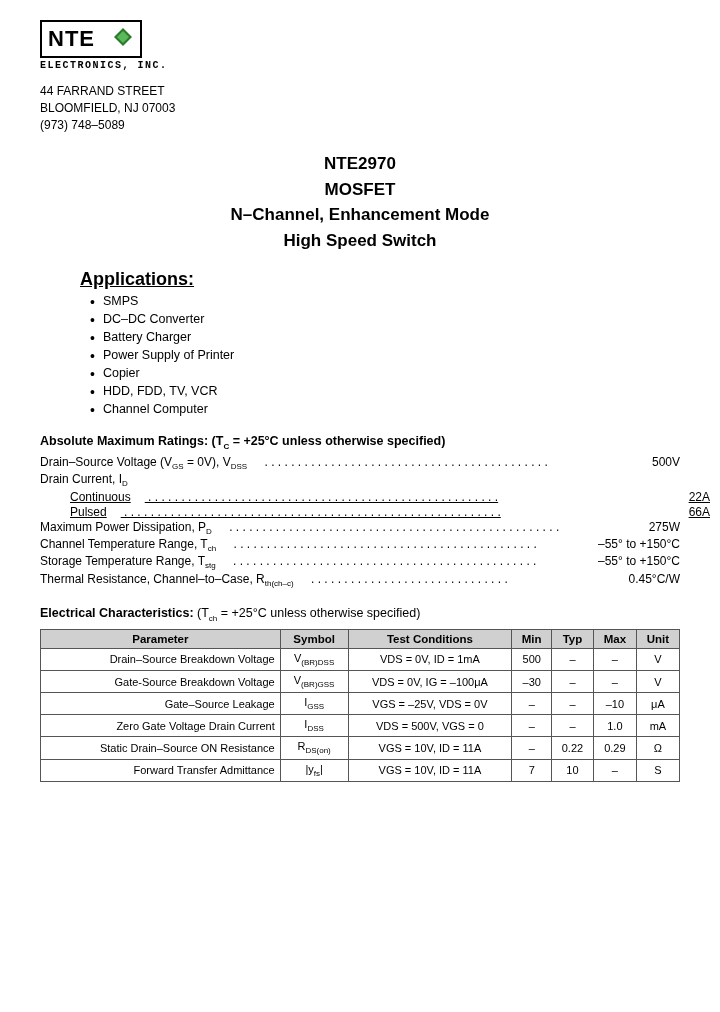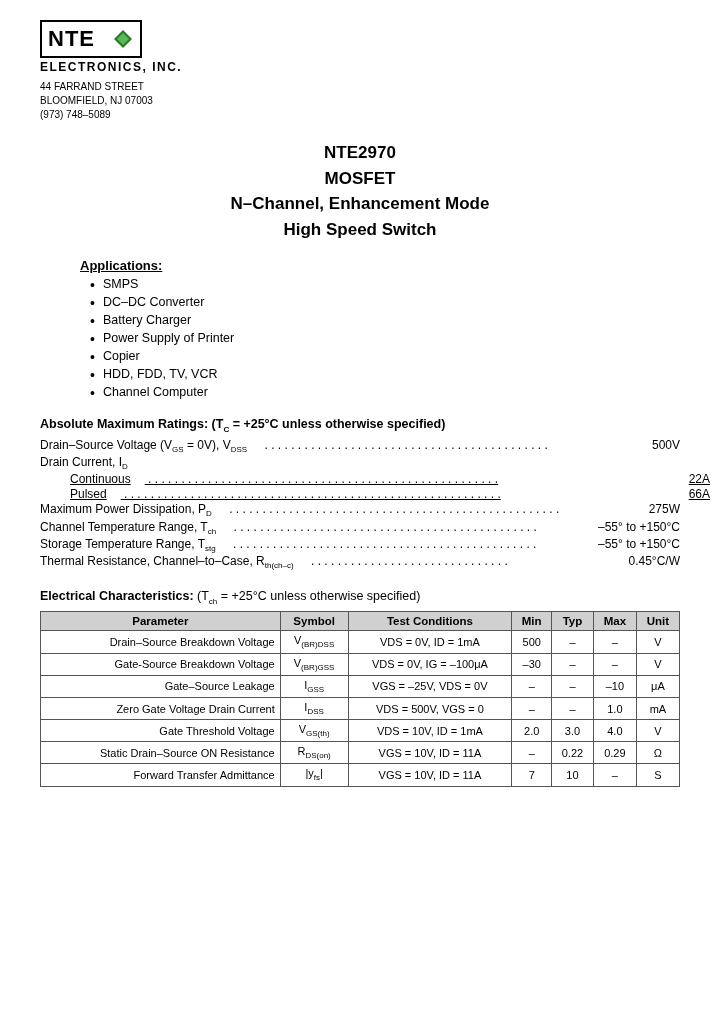--- a/index.html
+++ b/index.html
@@ -19,64 +19,64 @@
     }
     .logo-block {
       display: flex;
       flex-direction: column;
       align-items: flex-start;
     }
     .logo-box {
       border: 2.5px solid #000;
       padding: 4px 6px;
       display: flex;
-      align-items: center;
+      align-items: flex-start;
       gap: 17px;
       margin-bottom: 2px;
     }
     .logo-nte {
       font-size: 22px;
       font-weight: 900;
       font-family: Arial, sans-serif;
       letter-spacing: 1px;
       color: #000;
     }
     .logo-diamond {
       width: 22px;
       height: 22px;
     }
     .logo-sub {
+      font-size: 10px;
+      letter-spacing: 1.5px;
+      font-family: Liberation Mono, monospace;
+      font-weight: bold;
+    }
+    .logo-address {
       font-size: 12px;
-      letter-spacing: 1.5px;
-      font-family: Liberation Sans, sans-serif;
-      font-weight: bold;
-    }
-    .logo-address {
-      font-size: 10px;
       font-family: Arial, sans-serif;
       line-height: 1.4;
-      margin-top: 6px;
+      margin-top: 12px;
     }
     .title-section {
       text-align: center;
       margin: 18px 0 16px 0;
     }
     .title-section h1 {
       font-size: 17px;
       font-weight: bold;
       font-family: Arial, sans-serif;
       line-height: 1.5;
     }
     .applications {
       margin: 14px 0 14px 40px;
     }
     .applications-title {
       font-weight: bold;
       text-decoration: underline;
-      font-size: 13px;
+      font-size: 18px;
       font-family: Arial, sans-serif;
       margin-bottom: 4px;
     }
     .applications ul {
       list-style: none;
       margin-left: 10px;
     }
     .applications ul li {
       display: flex;
       align-items: flex-start;
@@ -305,29 +305,20 @@
       <tr>
         <td>Zero Gate Voltage Drain Current</td>
         <td>I<sub>DSS</sub></td>
         <td>VDS = 500V, VGS = 0</td>
         <td>–</td>
         <td>–</td>
         <td>1.0</td>
         <td>mA</td>
       </tr>
       <tr>
-        <td>Gate Threshold Voltage</td>
-        <td>V<sub>GS(th)</sub></td>
-        <td>VDS = 10V, ID = 1mA</td>
-        <td>2.0</td>
-        <td>3.0</td>
-        <td>4.0</td>
-        <td>V</td>
-      </tr>
-      <tr>
         <td>Static Drain–Source ON Resistance</td>
         <td>R<sub>DS(on)</sub></td>
         <td>VGS = 10V, ID = 11A</td>
         <td>–</td>
         <td>0.22</td>
         <td>0.29</td>
         <td>Ω</td>
       </tr>
       <tr>
         <td>Forward Transfer Admittance</td>

